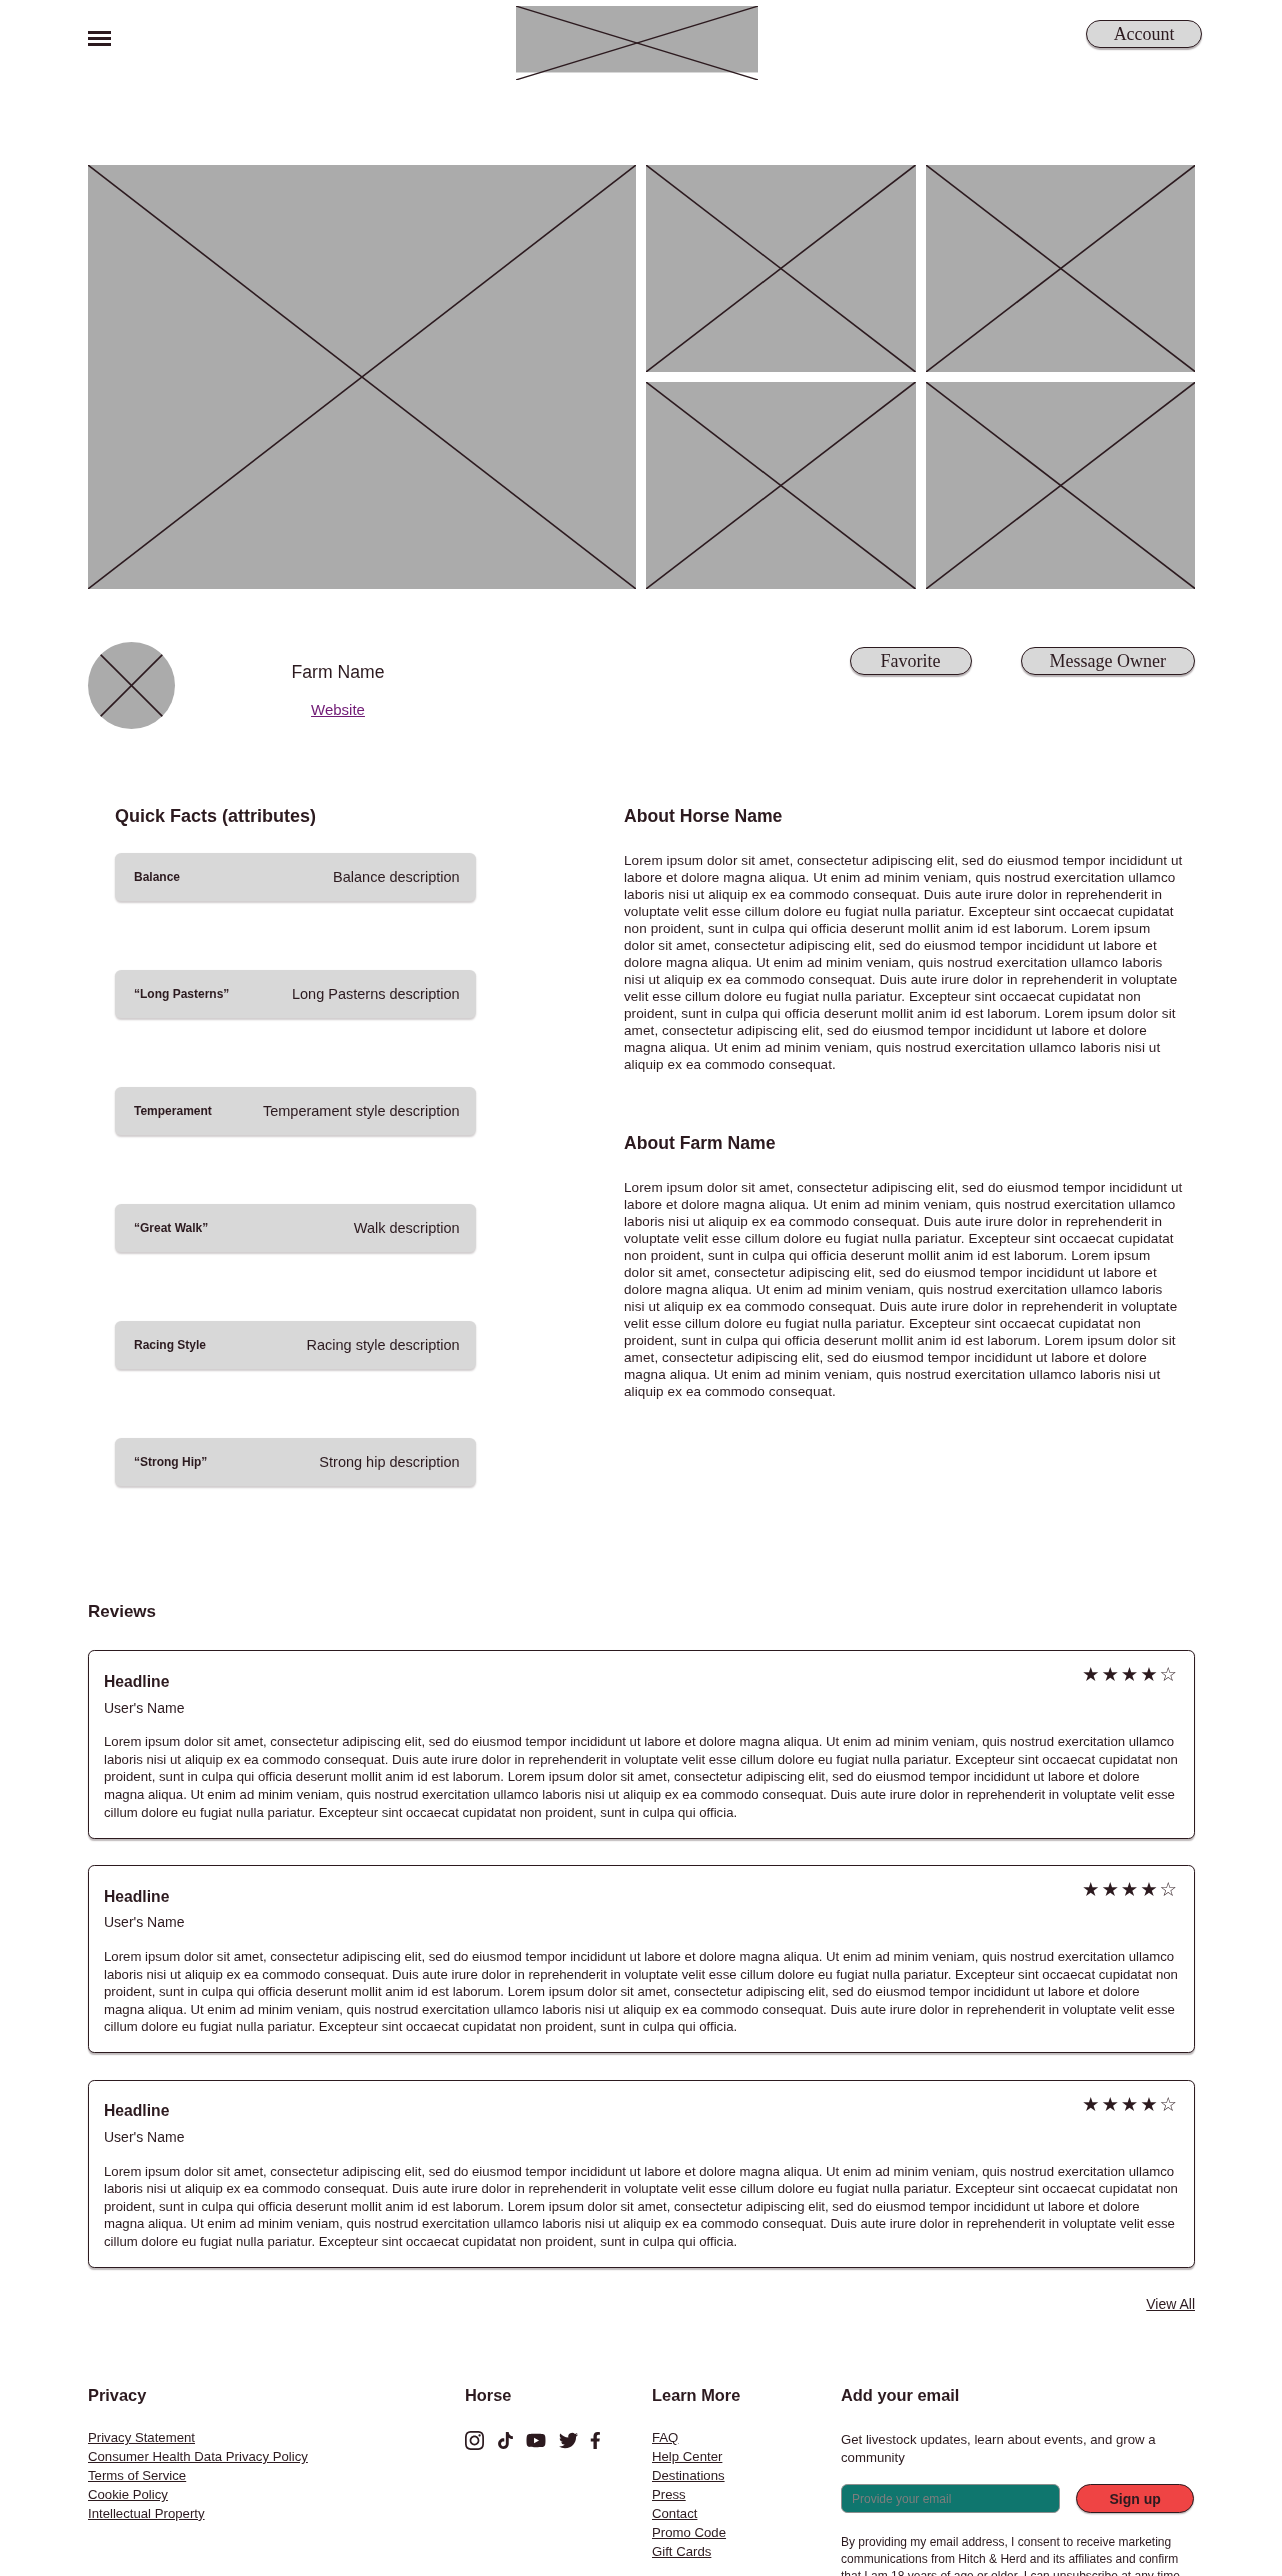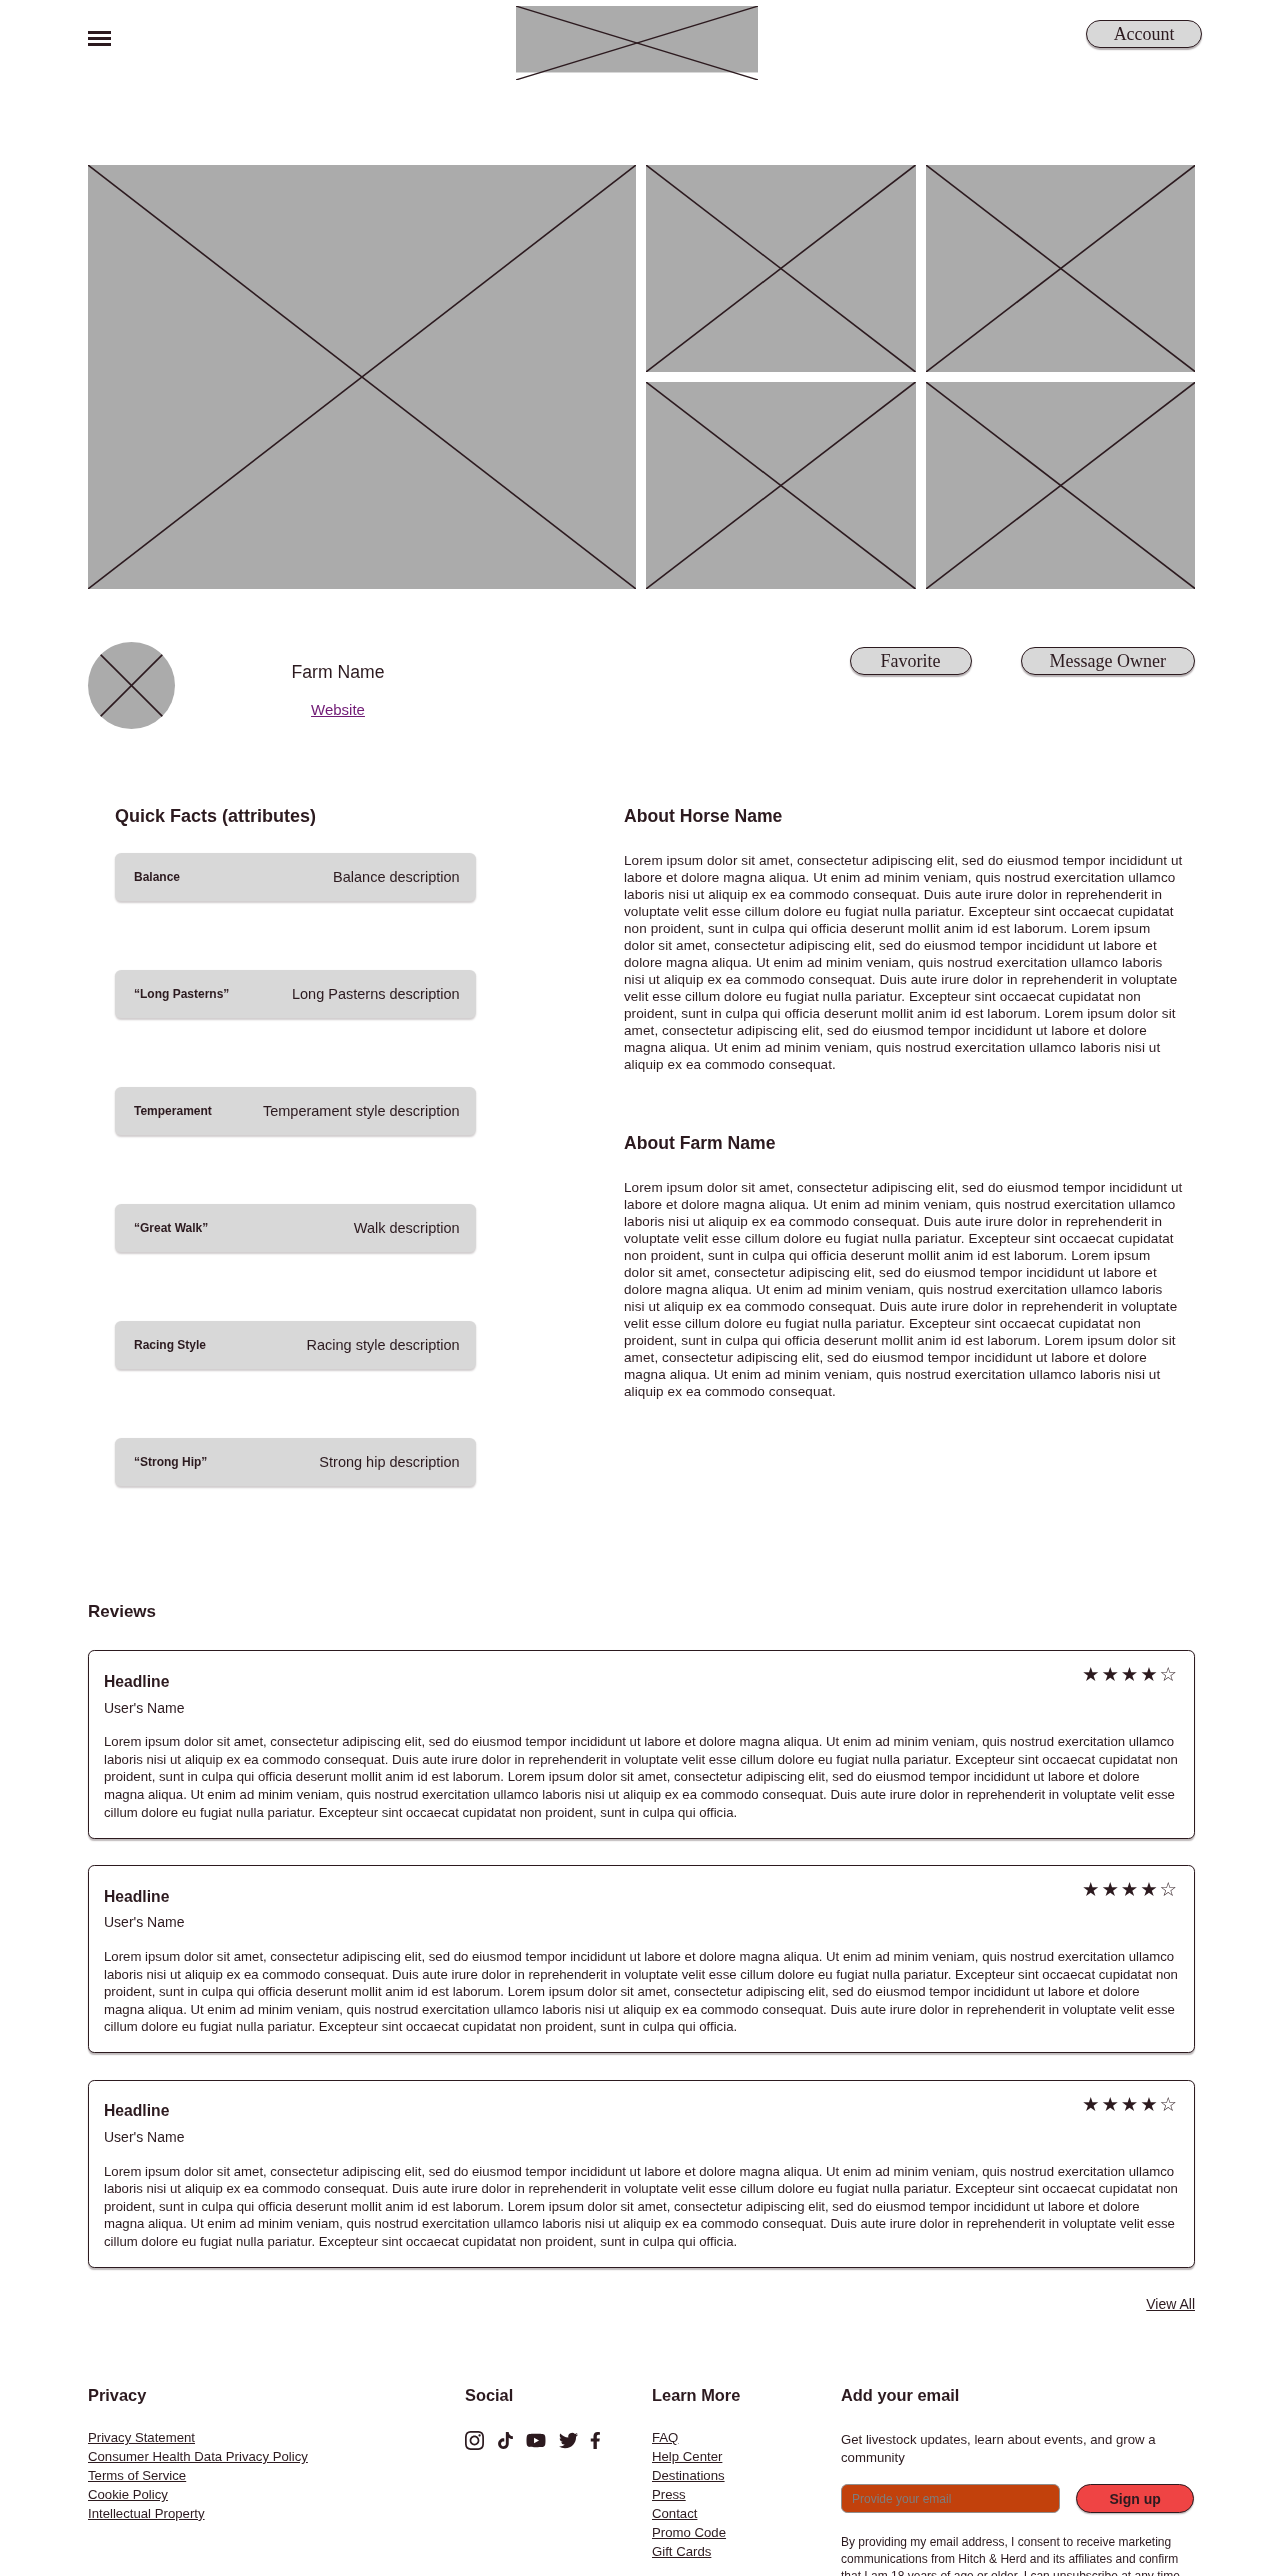--- a/index.html
+++ b/index.html
@@ -93,21 +93,21 @@
   .f-col-social { width:157px; margin-left:94px; flex:none; }
   .f-col-learn { width:132px; margin-left:30px; flex:none; }
   .f-col-news { width:353px; margin-left:57px; flex:none; }
   .f-link { display:block; font-size:13.2px; color:#2c1a1f; text-decoration:underline;
     margin-bottom:5.7px; line-height:13.2px; cursor:pointer; }
   .social-icons { display:flex; align-items:center; gap:12.6px; }
   .social-icons a { display:inline-flex; cursor:pointer; }
   .social-icons svg { fill:#2c1a1f; }
   .news-desc { font-size:13.2px; line-height:17.6px; margin-bottom:17.6px; }
   .news-form { display:flex; gap:16.4px; align-items:center; }
-  .email-input { width:219px; height:29px; background:#c2410c; border:1.6px solid #8f8f8f;
+  .email-input { width:219px; height:29px; background:#0f766e; border:1.6px solid #8f8f8f;
     border-radius:6.3px; padding:0 10px; font-size:12px;
     font-family:"Liberation Sans","DejaVu Sans",sans-serif; color:#2c1a1f; }
   .email-input::placeholder { color:#7d7d7d; }
   .signup-btn { width:118px; height:29px; background:#ef4444; border:1.3px solid #2c1a1f;
     border-radius:14.5px; font-size:14px; font-weight:bold; color:#2c1a1f;
     font-family:"Liberation Sans","DejaVu Sans",sans-serif; cursor:pointer;
     box-shadow:0 1.3px 1.3px rgba(44,26,31,0.3); }
   .legal { font-size:12px; line-height:17px; margin-top:21.4px; }
 </style>
 </head>
@@ -261,21 +261,21 @@
       <div class="f-col-privacy">
         <div class="f-heading">Privacy</div>
         <a class="f-link">Privacy Statement</a>
         <a class="f-link">Consumer Health Data Privacy Policy</a>
         <a class="f-link">Terms of Service</a>
         <a class="f-link">Cookie Policy</a>
         <a class="f-link">Intellectual Property</a>
       </div>
 
       <div class="f-col-social">
-        <div class="f-heading">Social</div>
+        <div class="f-heading">Horse</div>
         <div class="social-icons">
           <a>
             <svg width="19" height="19" viewBox="0 0 24 24">
                 <path d="M12 2.163c3.204 0 3.584.012 4.85.07 3.252.148 4.771 1.691 4.919 4.919.058 1.265.069 1.645.069 4.849 0 3.205-.012 3.584-.069 4.849-.149 3.225-1.664 4.771-4.919 4.919-1.266.058-1.644.07-4.85.07-3.204 0-3.584-.012-4.849-.07-3.26-.149-4.771-1.699-4.919-4.92-.058-1.265-.07-1.644-.07-4.849 0-3.204.013-3.583.07-4.849.149-3.227 1.664-4.771 4.919-4.919 1.266-.057 1.645-.069 4.849-.069zm0-2.163c-3.259 0-3.667.014-4.947.072-4.358.2-6.78 2.618-6.98 6.98-.059 1.281-.073 1.689-.073 4.948 0 3.259.014 3.668.072 4.948.2 4.358 2.618 6.78 6.98 6.98 1.281.058 1.689.072 4.948.072 3.259 0 3.668-.014 4.948-.072 4.354-.2 6.782-2.618 6.979-6.98.059-1.28.073-1.689.073-4.948 0-3.259-.014-3.667-.072-4.947-.196-4.354-2.617-6.78-6.979-6.98-1.281-.059-1.69-.073-4.949-.073zm0 5.838c-3.403 0-6.162 2.759-6.162 6.162s2.759 6.163 6.162 6.163 6.162-2.759 6.162-6.163c0-3.403-2.759-6.162-6.162-6.162zm0 10.162c-2.209 0-4-1.79-4-4 0-2.209 1.791-4 4-4s4 1.791 4 4c0 2.21-1.791 4-4 4zm6.406-11.845c-.796 0-1.441.645-1.441 1.44s.645 1.44 1.441 1.44c.795 0 1.439-.645 1.439-1.44s-.644-1.44-1.439-1.44z"></path>
               </svg>
           </a>
           <a>
             <svg width="17" height="19" viewBox="0 0 24 24">
                 <path d="M12.525.02c1.31-.02 2.61-.01 3.91-.02.08 1.53.63 3.09 1.75 4.17 1.12 1.11 2.7 1.62 4.24 1.79v4.03c-1.44-.05-2.89-.35-4.2-.97-.57-.26-1.1-.59-1.62-.93-.01 2.92.01 5.84-.02 8.75-.08 1.4-.54 2.79-1.35 3.94-1.31 1.92-3.58 3.17-5.91 3.21-1.43.08-2.86-.31-4.08-1.03-2.02-1.19-3.44-3.37-3.65-5.71-.02-.5-.03-1-.01-1.49.18-1.9 1.12-3.72 2.58-4.96 1.66-1.44 3.98-2.13 6.15-1.72.02 1.48-.04 2.96-.04 4.44-.99-.32-2.15-.23-3.02.37-.63.41-1.11 1.04-1.36 1.75-.21.51-.15 1.07-.14 1.61.24 1.64 1.82 3.02 3.5 2.87 1.12-.01 2.19-.66 2.77-1.61.19-.33.4-.67.41-1.06.1-1.79.06-3.57.07-5.36.01-4.03-.01-8.05.02-12.07z"></path>
               </svg>

